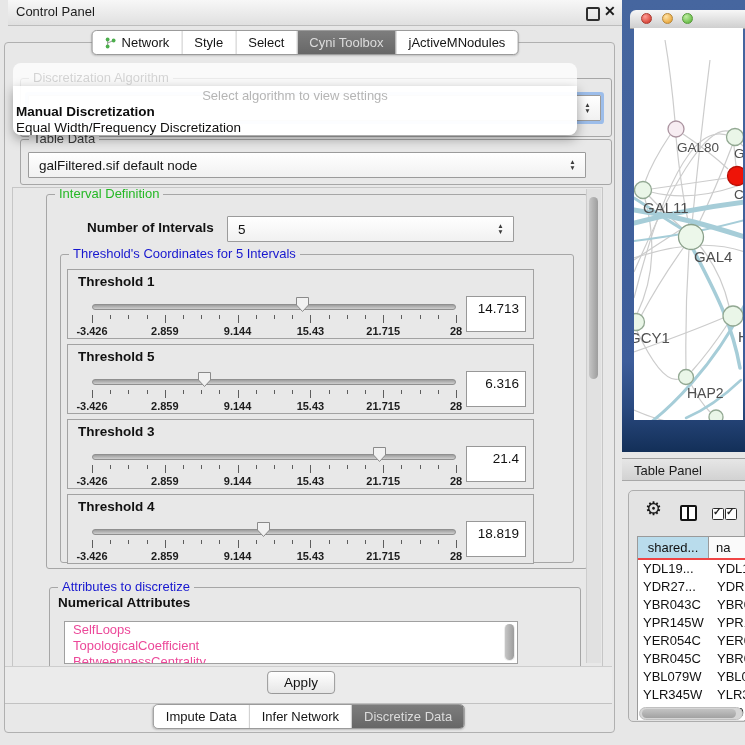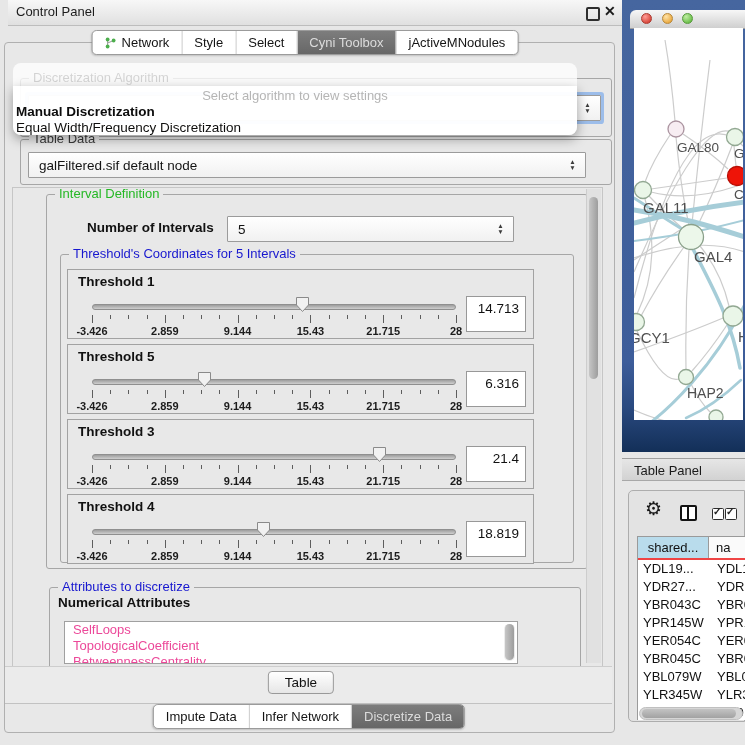--- a/index.html
+++ b/index.html
@@ -394,21 +394,21 @@
       </div>
     </div>
   </div>
 
   <div id="vscroll">
     <div class="sbthumb"></div>
   </div>
 </div>
 
 <div id="apply-strip"></div>
-<div id="apply-btn">Table</div>
+<div id="apply-btn">Apply</div>
 <div id="bottom-tabbar" class="segbar">
     <div class="seg">
       <span>Impute Data</span>
     </div>
     <div class="seg">
       <span>Infer Network</span>
     </div>
     <div class="seg seg-sel">
       <span>Discretize Data</span>
     </div>

